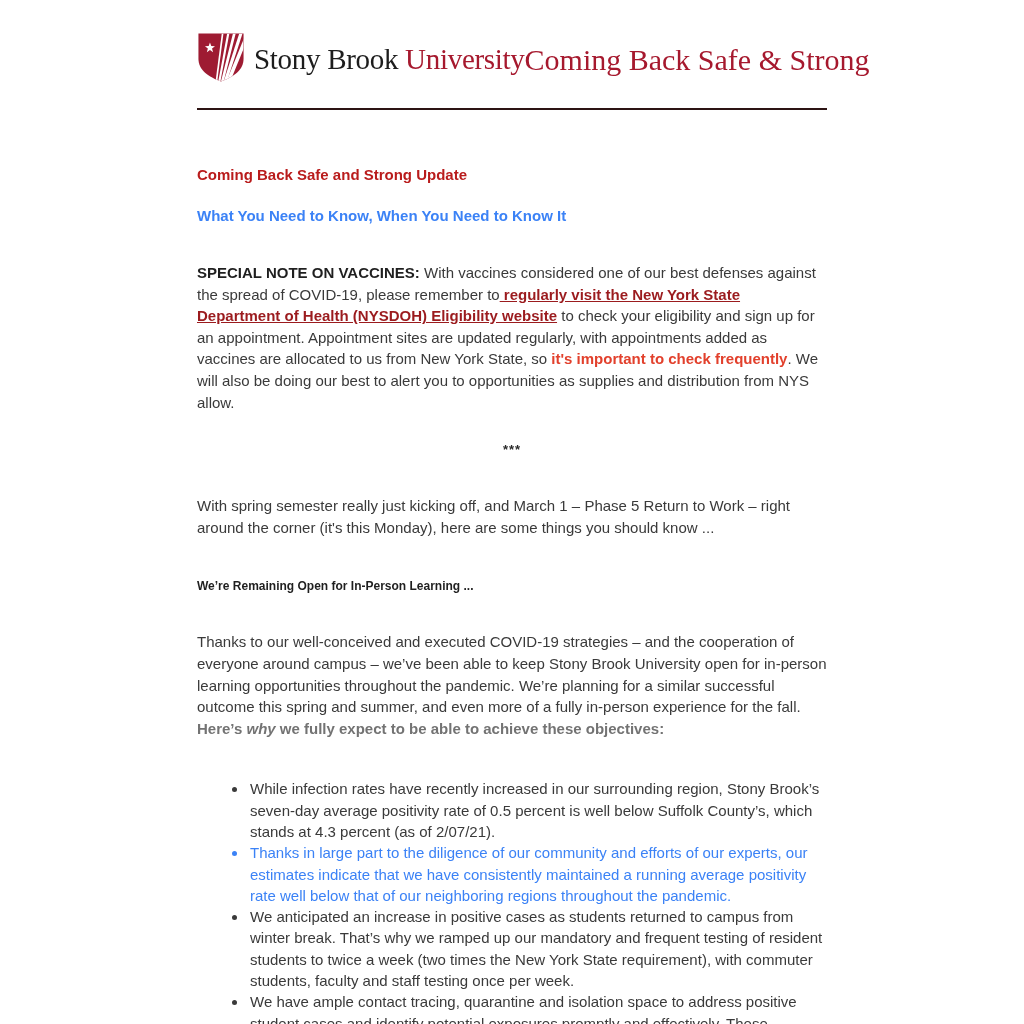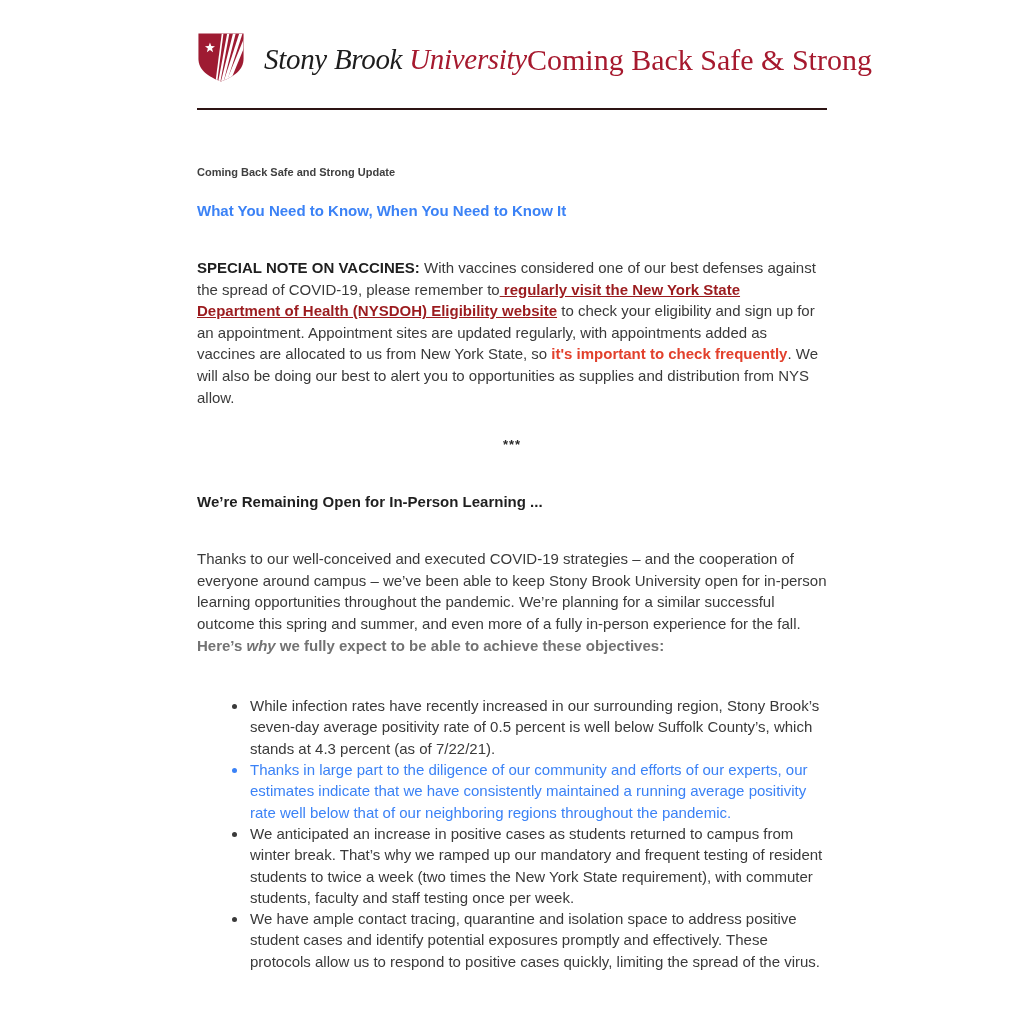--- a/index.html
+++ b/index.html
@@ -17,24 +17,23 @@
   }
   
   .masthead {
     display: flex;
     justify-content: space-between;
     align-items: center;
   }
   .logo {
     display: flex;
     align-items: center;
-    gap: 19px;
+    gap: 9px;
     text-decoration: none;
     cursor: pointer;
-    font-style: italic;
   }
   .wordmark {
     font-family: "Liberation Serif", serif;
     font-size: 29px;
     letter-spacing: -0.3px;
     white-space: nowrap;
   }
   .wordmark .wm-primary { color: #1d1d1d; }
   .wordmark .wm-secondary { color: #a6192e; }
   .banner-title {
@@ -44,23 +43,23 @@
     white-space: nowrap;
   }
   .rule {
     border: none;
     border-top: 2px solid #2d1414;
     margin-top: 21px;
   }
   
   .doc-title {
     margin-top: 56px;
-    font-size: 11px;
+    font-size: 15px;
     font-weight: bold;
-    color: #404040;
+    color: #b91c1c;
   }
   .doc-subtitle {
     margin-top: 24px;
     font-size: 15px;
     font-weight: bold;
     color: #3b82f6;
   }
   p.body-para {
     margin-top: 38px;
     font-size: 15px;
@@ -82,21 +81,21 @@
     margin-top: 29px;
     text-align: center;
     font-size: 13px;
     font-weight: bold;
     color: #2a2a2a;
     letter-spacing: 1px;
   }
   .intro-para { margin-top: 9px; }
   .section-heading {
     margin-top: 41px;
-    font-size: 15px;
+    font-size: 12px;
     font-weight: bold;
     color: #1f1f1f;
   }
   .section-para { margin-top: 10px; }
   .bold-run { font-weight: bold; color: #737373; }
   .bold-run em { font-style: italic; }
   ul.bullet-list {
     margin-top: 39px;
     padding-left: 51px;
     list-style: disc outside;
@@ -140,26 +139,27 @@
   </div>
   <hr class="rule">
 
   <div class="doc-title">Coming Back Safe and Strong Update</div>
   <div class="doc-subtitle">What You Need to Know, When You Need to Know It</div>
 
   <p class="body-para"><span class="strong-label">SPECIAL NOTE ON VACCINES:</span><span> With vaccines considered one of our best defenses against the spread of COVID-19, please remember to</span><a class="inline-link"> regularly visit the New York State Department of Health (NYSDOH) Eligibility website</a><span> to check your eligibility and sign up for an appointment. Appointment sites are updated regularly, with appointments added as vaccines are allocated to us from New York State, so </span><span class="highlight">it's important to check frequently</span><span>. We will also be doing our best to alert you to opportunities as supplies and distribution from NYS allow.</span></p>
 
   <div class="divider">***</div>
 
+  <p class="body-para intro-para">With spring semester really just kicking off, and March 1 – Phase 5 Return to Work – right around the corner (it's this Monday), here are some things you should know ...</p>
 
   <div class="section-heading">We’re Remaining Open for In-Person Learning ...</div>
 
   <p class="body-para section-para"><span>Thanks to our well-conceived and executed COVID-19 strategies – and the cooperation of everyone around campus – we’ve been able to keep Stony Brook University open for in-person learning opportunities throughout the pandemic. We’re planning for a similar successful outcome this spring and summer, and even more of a fully in-person experience for the fall. </span><span class="bold-run"><span>Here’s </span><em>why</em><span> we fully expect to be able to achieve these objectives:</span></span></p>
 
   <ul class="bullet-list">
-    <li>While infection rates have recently increased in our surrounding region, Stony Brook’s seven-day average positivity rate of 0.5 percent is well below Suffolk County’s, which stands at 4.3 percent (as of 7/22/21).</li>
+    <li>While infection rates have recently increased in our surrounding region, Stony Brook’s seven-day average positivity rate of 0.5 percent is well below Suffolk County’s, which stands at 4.3 percent (as of 2/07/21).</li>
     <li class="muted">Thanks in large part to the diligence of our community and efforts of our experts, our estimates indicate that we have consistently maintained a running average positivity rate well below that of our neighboring regions throughout the pandemic.</li>
     <li>We anticipated an increase in positive cases as students returned to campus from winter break. That’s why we ramped up our mandatory and frequent testing of resident students to twice a week (two times the New York State requirement), with commuter students, faculty and staff testing once per week.</li>
     <li>We have ample contact tracing, quarantine and isolation space to address positive student cases and identify potential exposures promptly and effectively. These protocols allow us to respond to positive cases quickly, limiting the spread of the virus.</li>
 
   </ul>
 
 </div>
 
 </body></html>

